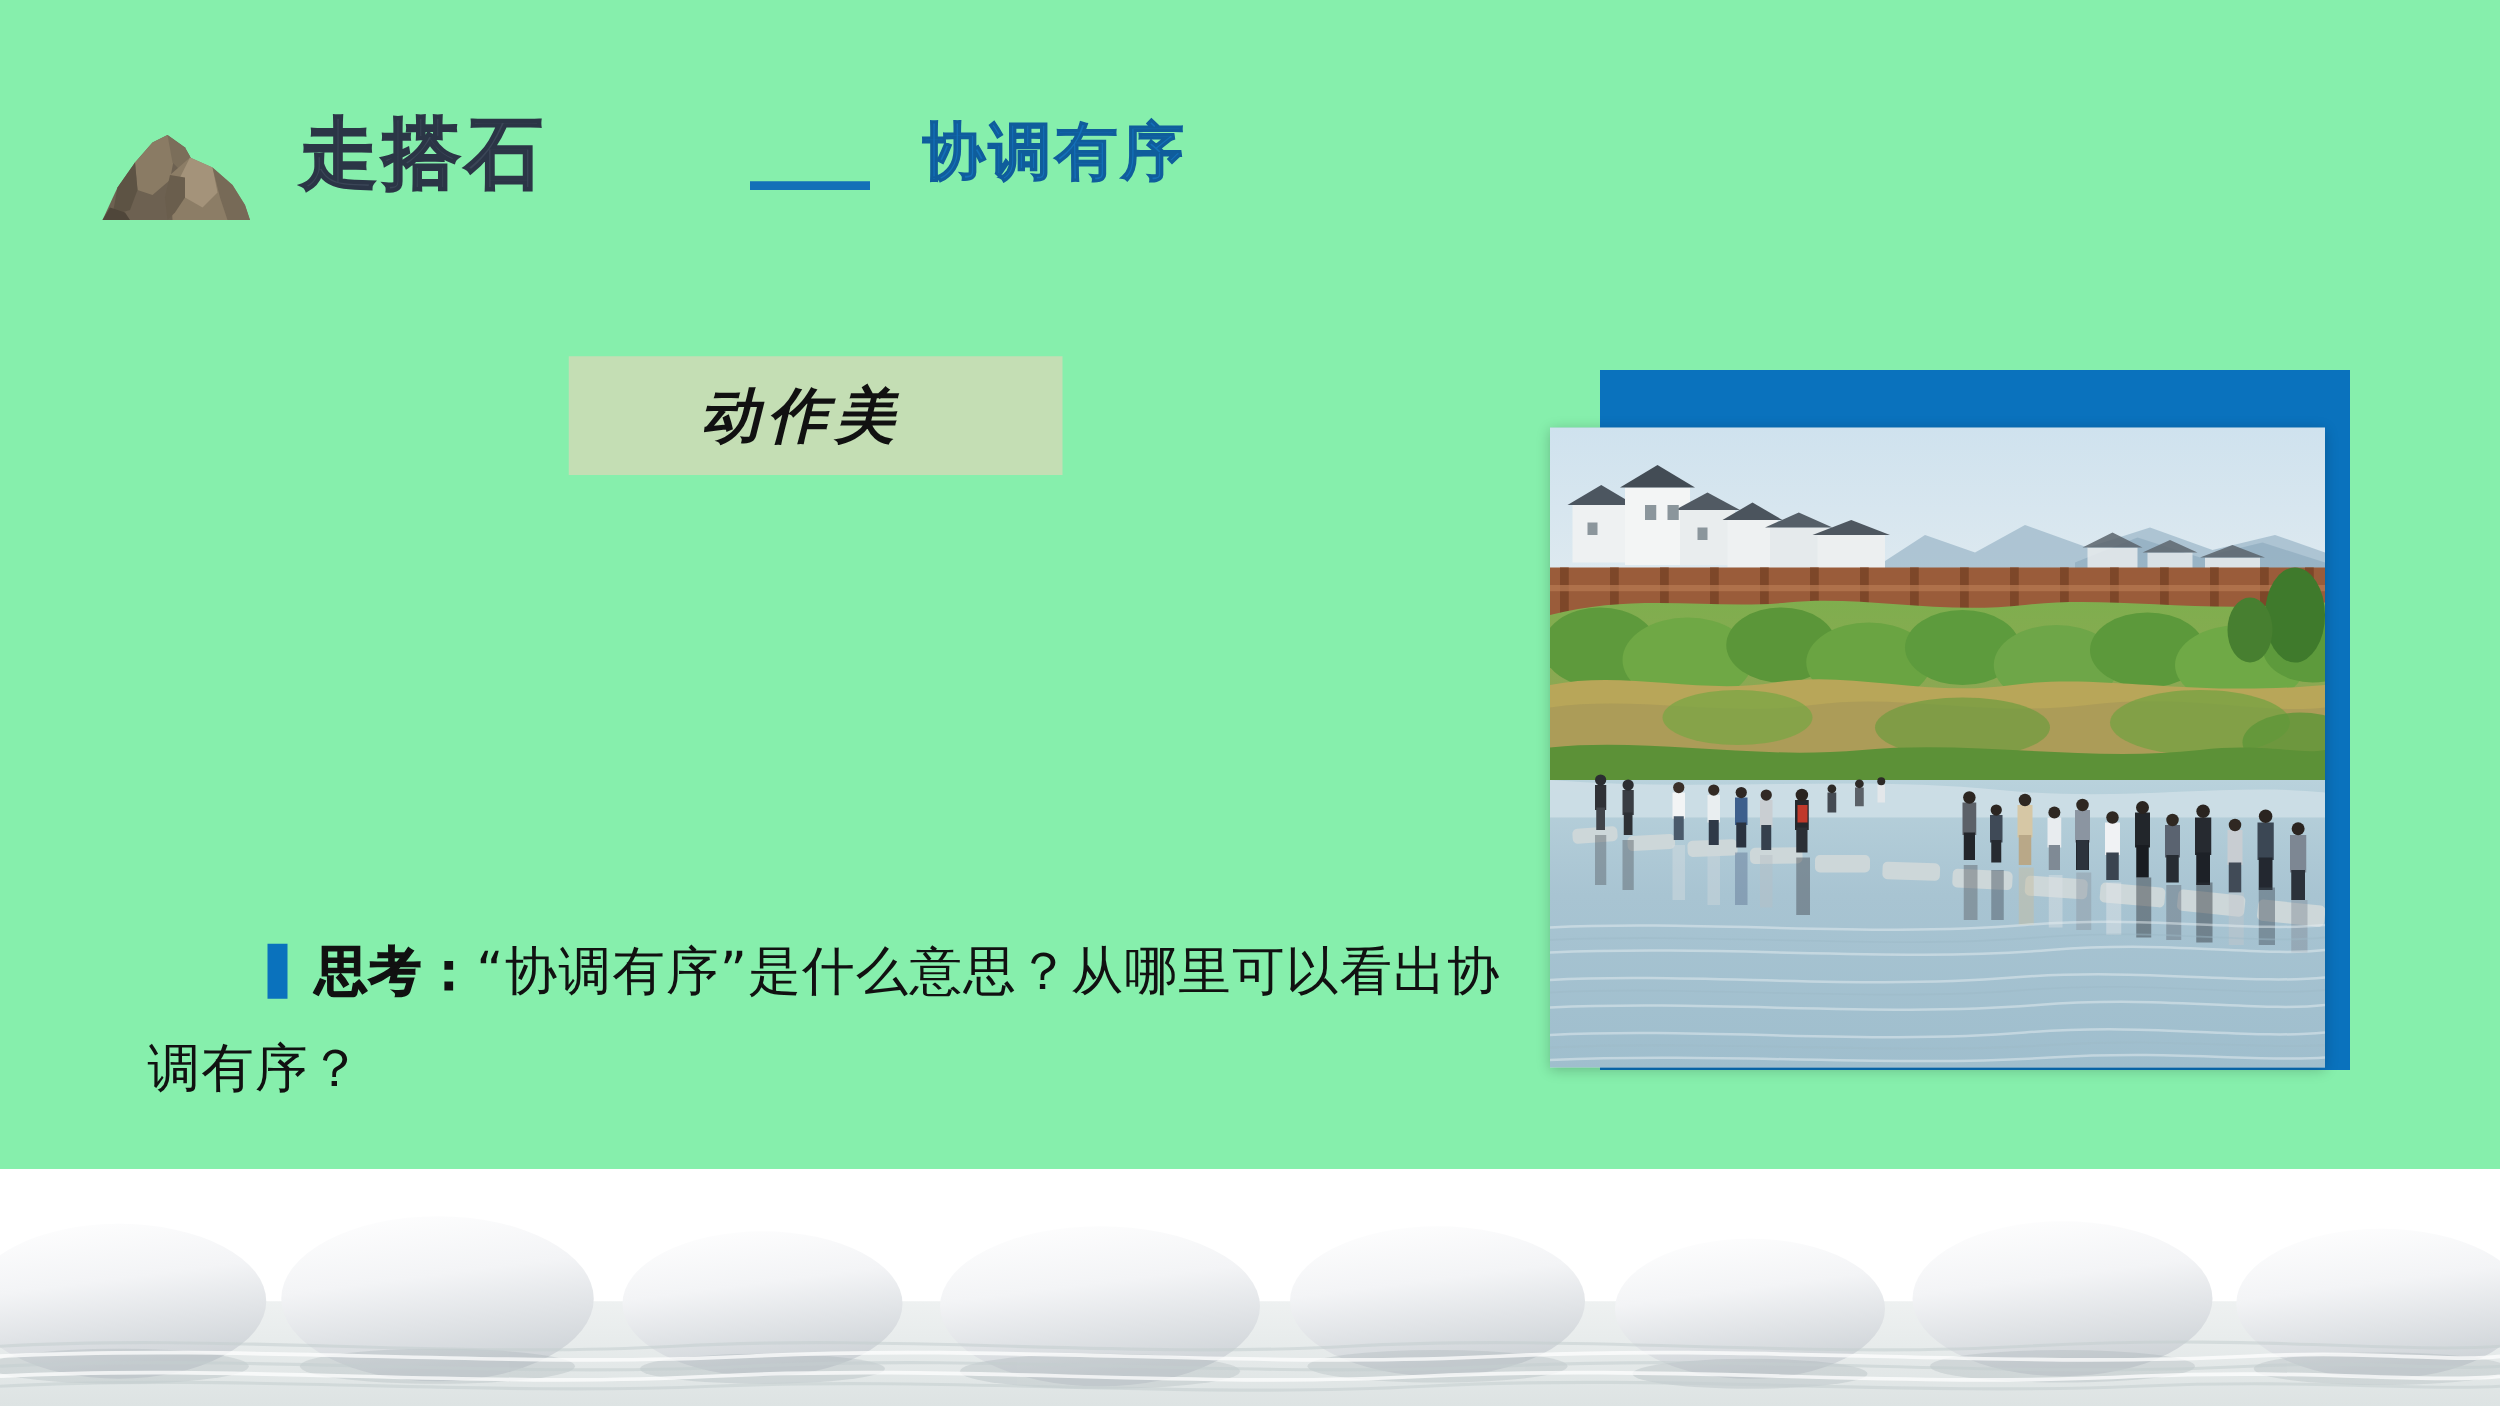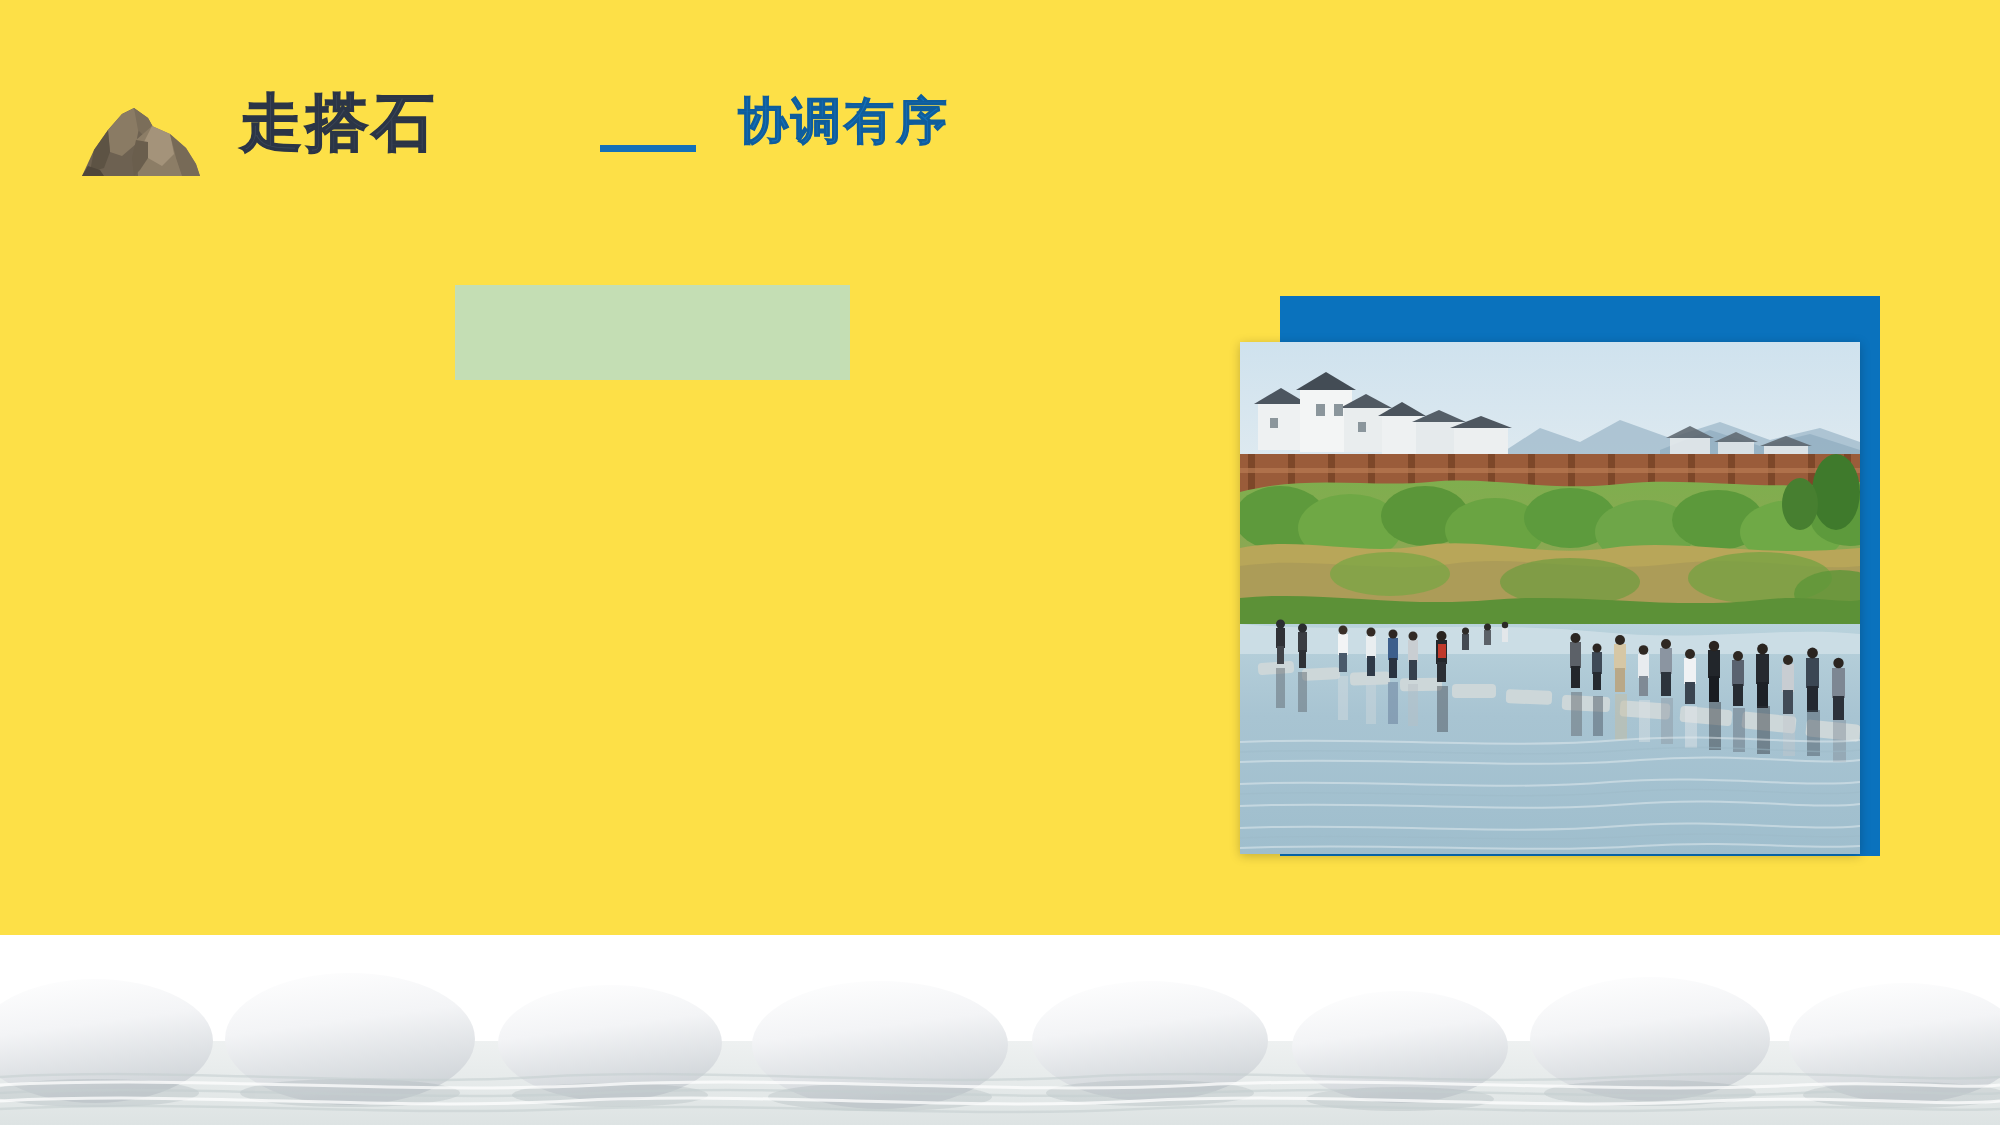--- a/index.html
+++ b/index.html
@@ -12,21 +12,21 @@
     height: 1125px;
     overflow: hidden;
     font-family: "Liberation Sans", sans-serif;
     position: relative;
   }
   #slide {
     position: absolute;
     left: 0; top: 0;
     width: 2000px;
     height: 1125px;
-    background: #fde047;
+    background: #86efac;
     overflow: hidden;
   }
 
   
   #header {
     position: absolute;
     left: 0; top: 0;
     width: 2000px;
     height: 230px;
   }
@@ -207,22 +207,26 @@
         <polygon points="4,80 10,70 22,74 26,80" fill="#4f463a"></polygon>
       </svg>
     </div>
 
     <div id="title-main">走搭石</div>
     <div id="title-dash"></div>
     <div id="title-sub">协调有序</div>
   </div>
 
   <div id="green-box"></div>
-
-
+  <div id="green-box-label">动作美</div>
+
+
+  <div id="question-block">
+    <span id="q-bar"></span><span id="q-label">思考：</span><span>“协调有序”是什么意思？从哪里可以看出协调有序？</span>
+  </div>
 
   <div id="photo-wrap">
     <div id="frame-back"></div>
     <div id="frame-notch"></div>
     <div id="photo">
       <svg viewBox="0 0 620 512" xmlns="http://www.w3.org/2000/svg" preserveAspectRatio="none">
         <defs>
           <linearGradient id="skyg" x1="0" y1="0" x2="0" y2="1">
             <stop offset="0%" stop-color="#cfe2ee"></stop>
             <stop offset="100%" stop-color="#dfeaf0"></stop>

